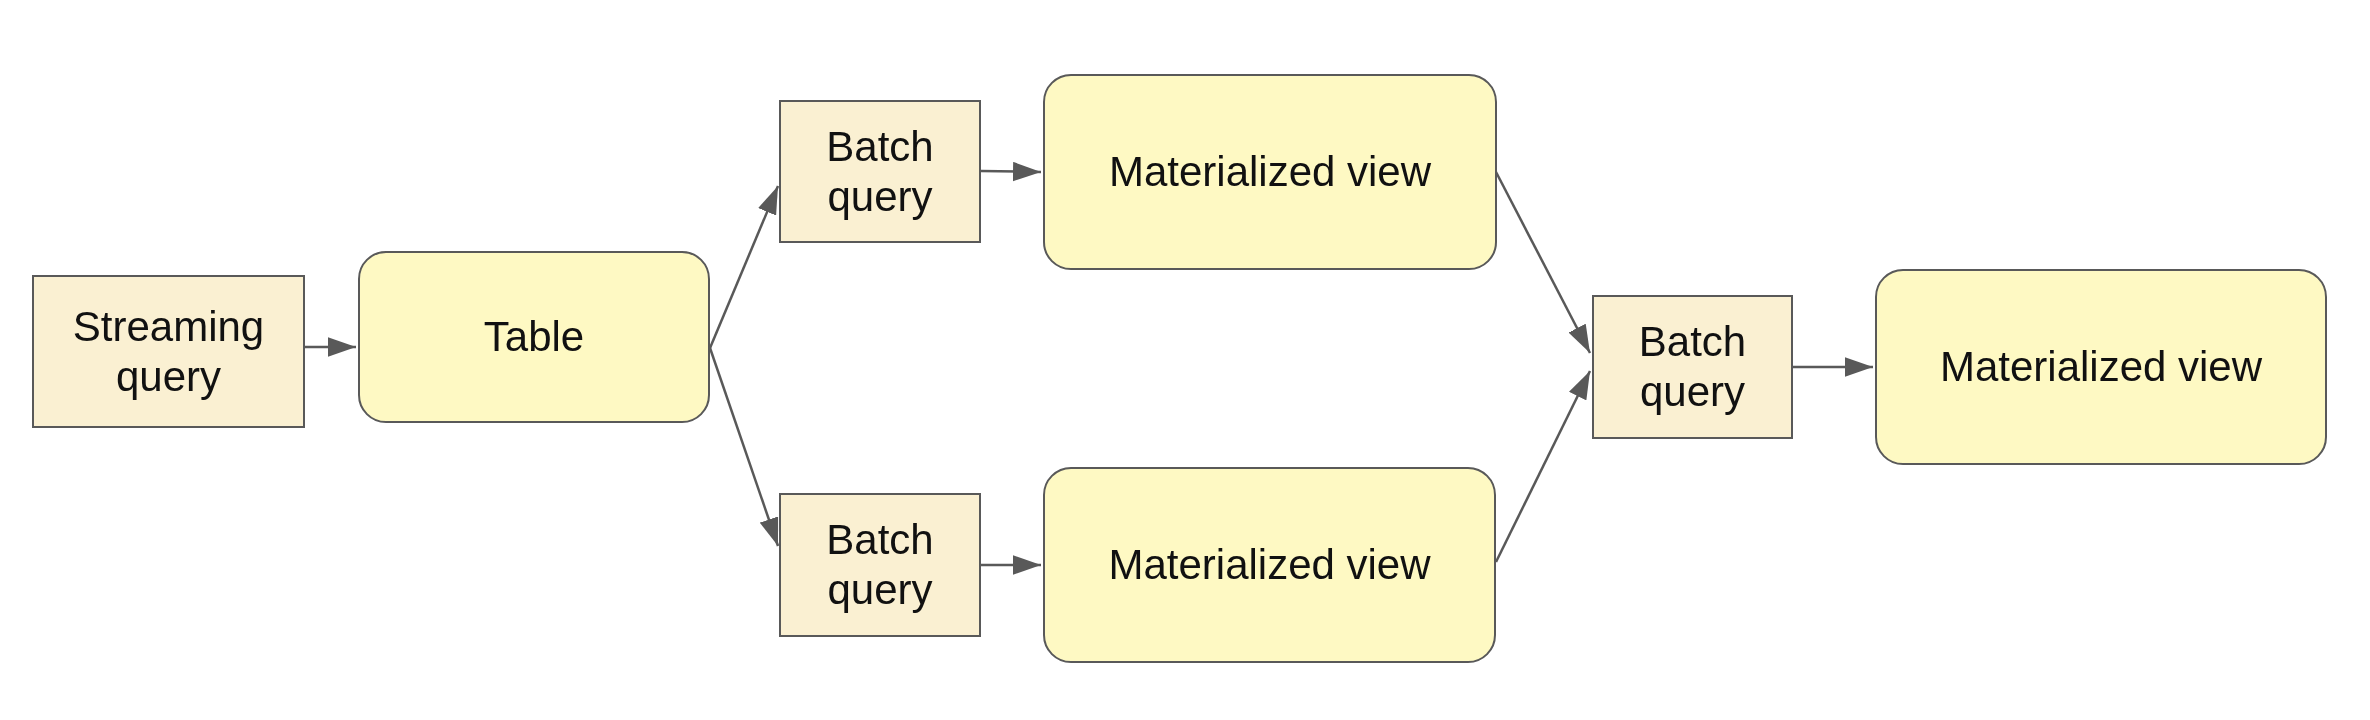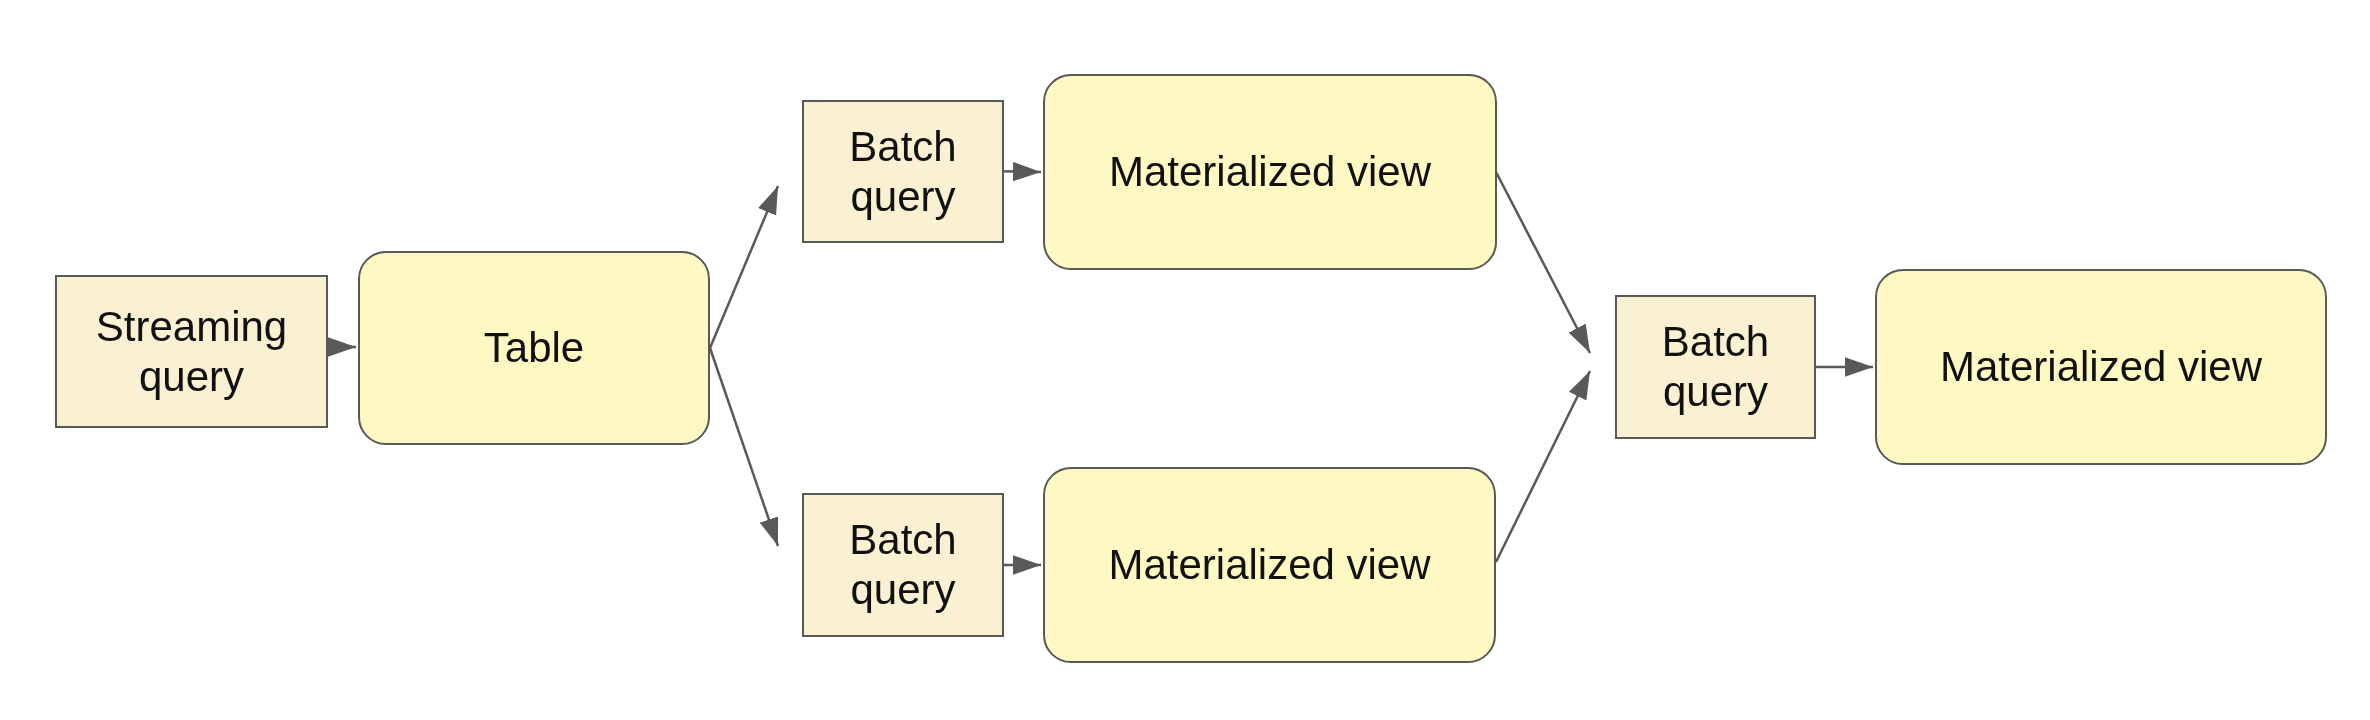--- a/index.html
+++ b/index.html
@@ -32,29 +32,28 @@
     text-align: center;
     border: 2.5px solid #595959;
     color: #111111;
     font-size: 42px;
     line-height: 1.19;
     padding: 0 8px;
   }
   .node.yellow {
     background: #FAF0D2;
     border-radius: 0;
-    margin-left: 23px;
   }
   .node.green {
     background: #fef9c3;
     border-radius: 28px;
   }
   
   .n1 { left: 32px;   top: 275px; width: 273px; height: 153px; }
-  .n2 { left: 358px;  top: 251px; width: 352px; height: 194px; justify-content: center; }
+  .n2 { left: 358px;  top: 251px; width: 352px; height: 172px; justify-content: center; }
   .n3 { left: 779px;  top: 100px; width: 202px; height: 143px; }
   .n4 { left: 1043px; top: 74px;  width: 454px; height: 196px; }
   .n5 { left: 779px;  top: 493px; width: 202px; height: 144px; }
   .n6 { left: 1043px; top: 467px; width: 453px; height: 196px; }
   .n7 { left: 1592px; top: 295px; width: 201px; height: 144px; }
   .n8 { left: 1875px; top: 269px; width: 452px; height: 196px; }
   line.edge {
     stroke: #595959;
     stroke-width: 2.5px;
   }

